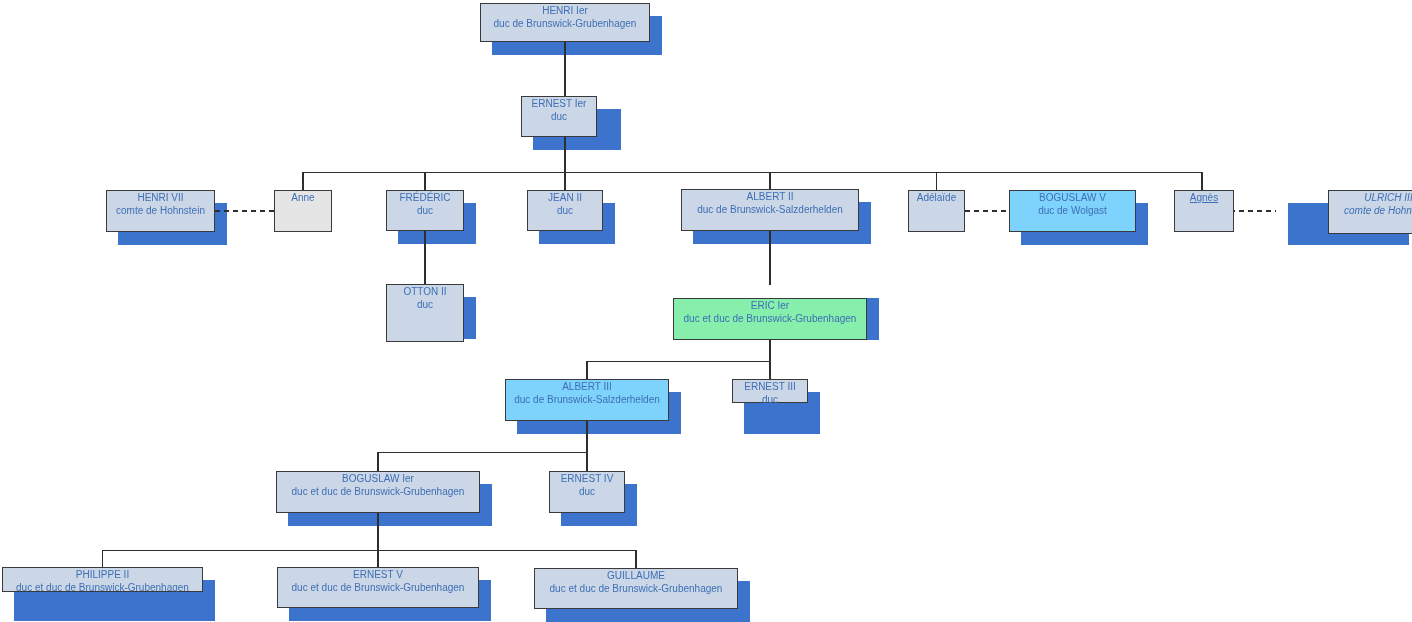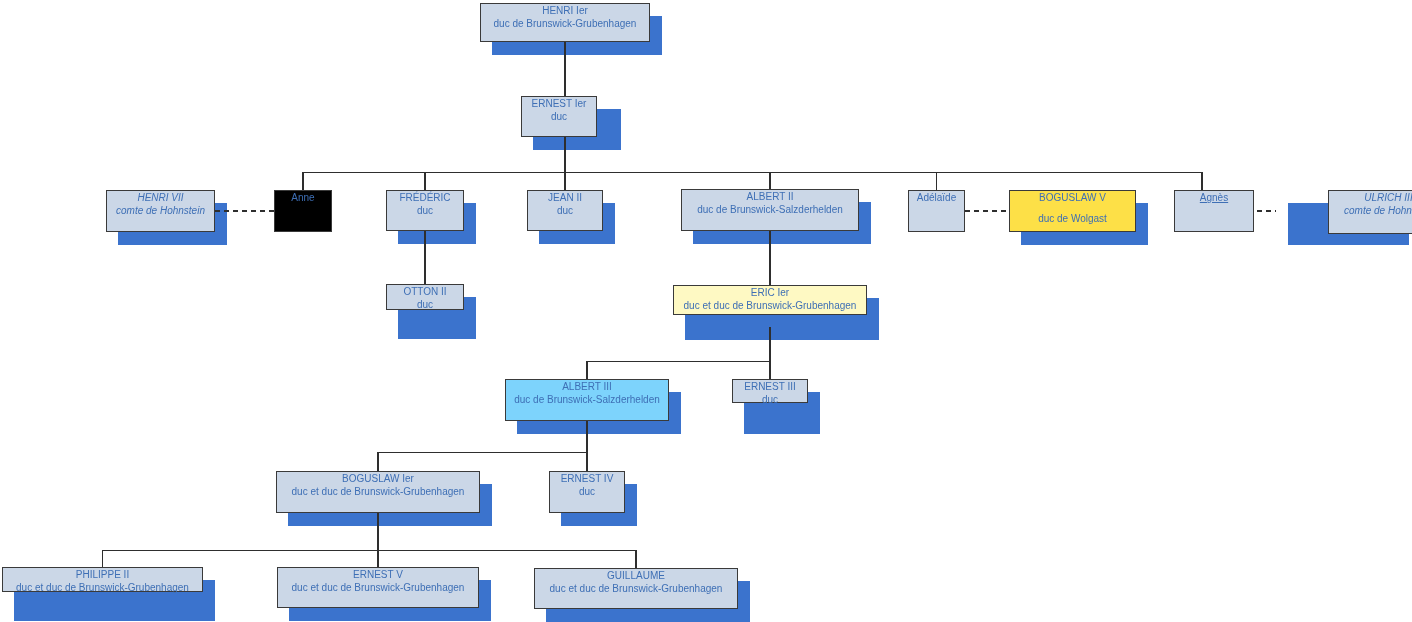--- a/index.html
+++ b/index.html
@@ -94,58 +94,58 @@
     <div class="node-shadow" style="left: 289px; top: 580px; width: 202px; height: 41px; background: rgb(59, 115, 205);"></div>
     <div class="node-shadow" style="left: 546px; top: 581px; width: 204px; height: 41px; background: rgb(59, 115, 205);"></div>
     <div class="node-box" style="left: 480px; top: 3px; width: 170px; height: 39px; background: rgb(203, 215, 231); border-color: rgb(58, 58, 58); color: rgb(62, 111, 181);">
       <span class="node-name">HENRI Ier</span>
       <span class="node-subtitle">duc de Brunswick-Grubenhagen</span>
     </div>
     <div class="node-box" style="left: 521px; top: 96px; width: 76px; height: 41px; background: rgb(203, 215, 231); border-color: rgb(58, 58, 58); color: rgb(62, 111, 181);">
       <span class="node-name">ERNEST Ier</span>
       <span class="node-subtitle">duc</span>
     </div>
-    <div class="node-box" style="left: 106px; top: 190px; width: 109px; height: 42px; background: rgb(203, 215, 231); border-color: rgb(58, 58, 58); color: rgb(62, 111, 181); font-style: italic;">
+    <div class="node-box" style="left: 106px; top: 190px; width: 109px; height: 42px; background: rgb(203, 215, 231); border-color: rgb(58, 58, 58); color: rgb(62, 111, 181);">
       <span class="node-name">HENRI VII</span>
       <span class="node-subtitle">comte de Hohnstein</span>
     </div>
-    <div class="node-box" style="left: 274px; top: 190px; width: 58px; height: 42px; background: #000000; border-color: rgb(58, 58, 58); color: rgb(62, 111, 181);">
+    <div class="node-box" style="left: 274px; top: 190px; width: 58px; height: 42px; background: #e5e5e5; border-color: rgb(58, 58, 58); color: rgb(62, 111, 181);">
       <span class="node-name">Anne</span>
     </div>
     <div class="node-box" style="left: 386px; top: 190px; width: 78px; height: 41px; background: rgb(203, 215, 231); border-color: rgb(58, 58, 58); color: rgb(62, 111, 181);">
       <span class="node-name">FRÉDÉRIC</span>
       <span class="node-subtitle">duc</span>
     </div>
     <div class="node-box" style="left: 527px; top: 190px; width: 76px; height: 41px; background: rgb(203, 215, 231); border-color: rgb(58, 58, 58); color: rgb(62, 111, 181);">
       <span class="node-name">JEAN II</span>
       <span class="node-subtitle">duc</span>
     </div>
     <div class="node-box" style="left: 681px; top: 189px; width: 178px; height: 42px; background: rgb(203, 215, 231); border-color: rgb(58, 58, 58); color: rgb(62, 111, 181);">
       <span class="node-name">ALBERT II</span>
       <span class="node-subtitle">duc de Brunswick-Salzderhelden</span>
     </div>
     <div class="node-box" style="left: 908px; top: 190px; width: 57px; height: 42px; background: rgb(203, 215, 231); border-color: rgb(58, 58, 58); color: rgb(62, 111, 181);">
       <span class="node-name">Adélaïde</span>
     </div>
-    <div class="node-box" style="left: 1009px; top: 190px; width: 127px; height: 42px; background: #fde047; border-color: rgb(58, 58, 58); color: rgb(62, 111, 181); gap: 8px;">
+    <div class="node-box" style="left: 1009px; top: 190px; width: 127px; height: 42px; background: #7dd3fc; border-color: rgb(58, 58, 58); color: rgb(62, 111, 181);">
       <span class="node-name">BOGUSLAW V</span>
       <span class="node-subtitle">duc de Wolgast</span>
     </div>
-    <div class="node-box" style="left: 1174px; top: 190px; width: 80px; height: 42px; background: rgb(203, 215, 231); border-color: rgb(58, 58, 58); color: rgb(62, 111, 181); text-decoration: underline;">
+    <div class="node-box" style="left: 1174px; top: 190px; width: 60px; height: 42px; background: rgb(203, 215, 231); border-color: rgb(58, 58, 58); color: rgb(62, 111, 181); text-decoration: underline;">
       <span class="node-name">Agnès</span>
     </div>
     <div class="node-box" style="left: 1328px; top: 190px; width: 121px; height: 44px; background: rgb(203, 215, 231); border-color: rgb(58, 58, 58); color: rgb(62, 111, 181); font-style: italic;">
       <span class="node-name">ULRICH III</span>
       <span class="node-subtitle">comte de Hohnstein</span>
     </div>
-    <div class="node-box" style="left: 386px; top: 284px; width: 78px; height: 26px; background: rgb(203, 215, 231); border-color: rgb(58, 58, 58); color: rgb(62, 111, 181);">
+    <div class="node-box" style="left: 386px; top: 284px; width: 78px; height: 58px; background: rgb(203, 215, 231); border-color: rgb(58, 58, 58); color: rgb(62, 111, 181);">
       <span class="node-name">OTTON II</span>
       <span class="node-subtitle">duc</span>
     </div>
-    <div class="node-box" style="left: 673px; top: 285px; width: 194px; height: 30px; background: #fef9c3; border-color: rgb(58, 58, 58); color: rgb(62, 111, 181);">
+    <div class="node-box" style="left: 673px; top: 298px; width: 194px; height: 42px; background: #86efac; border-color: rgb(58, 58, 58); color: rgb(62, 111, 181);">
       <span class="node-name">ERIC Ier</span>
       <span class="node-subtitle">duc et duc de Brunswick-Grubenhagen</span>
     </div>
     <div class="node-box" style="left: 505px; top: 379px; width: 164px; height: 42px; background: #7dd3fc; border-color: rgb(58, 58, 58); color: rgb(62, 111, 181);">
       <span class="node-name">ALBERT III</span>
       <span class="node-subtitle">duc de Brunswick-Salzderhelden</span>
     </div>
     <div class="node-box" style="left: 732px; top: 379px; width: 76px; height: 24px; background: rgb(203, 215, 231); border-color: rgb(58, 58, 58); color: rgb(62, 111, 181);">
       <span class="node-name">ERNEST III</span>
       <span class="node-subtitle">duc</span>

